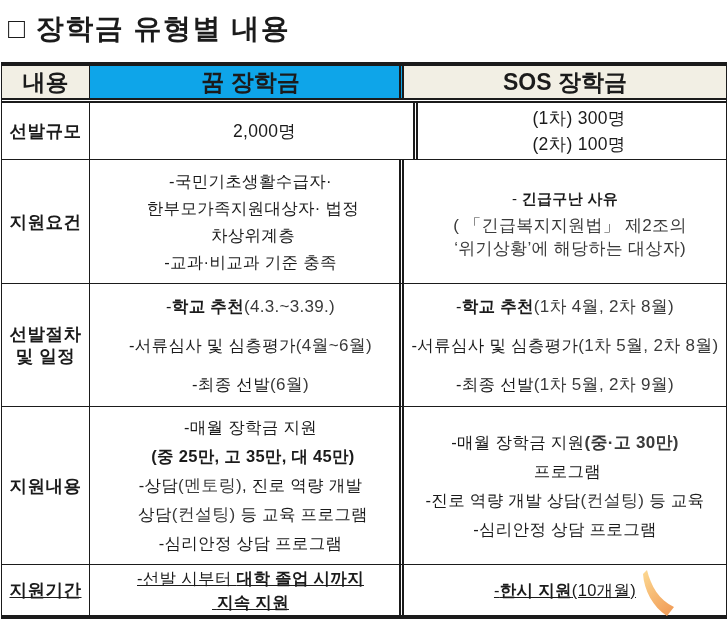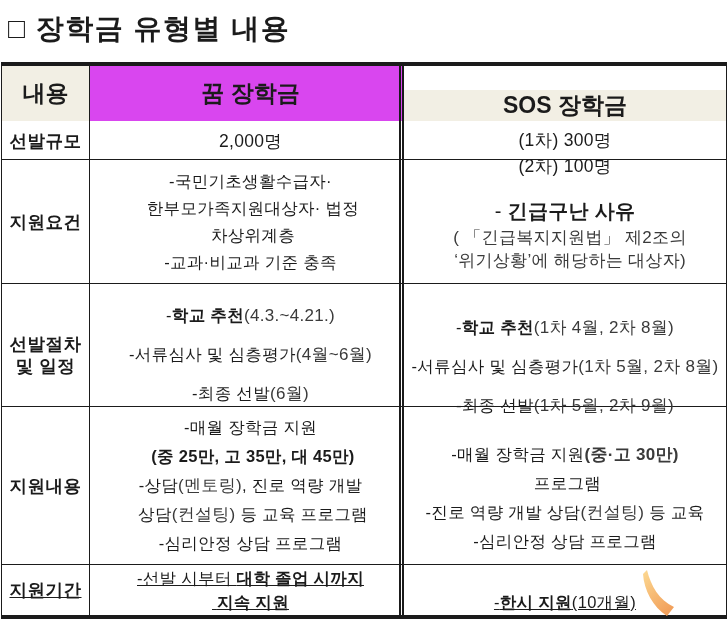--- a/index.html
+++ b/index.html
@@ -15,53 +15,53 @@
   .tbl{
     position:absolute;left:1px;top:62px;width:724px;
     border-top:4px solid #1b1b1b;
     border-bottom:4px solid #1b1b1b;
     border-left:1px solid #1b1b1b;
     border-right:1px solid #1b1b1b;
   }
   .row{display:grid;grid-template-columns:88px 314px 1fr;border-bottom:1px solid #1b1b1b;}
   .row:last-child{border-bottom:none;text-decoration:underline;}
   .hrow{height:32px;border-bottom:5px double #1b1b1b;}
-  .r0{height:56px;}
+  .r0{height:56px;gap:14px;}
   .r1{height:123px;}
   .r2{height:122px;}
   .r3{height:157px;}
   .r4{height:50px;}
   .cell{display:flex;flex-direction:column;justify-content:center;box-sizing:border-box;}
   .c1{border-right:1.5px solid #1b1b1b;}
   .c2{border-right:5px double #1b1b1b;padding-left:12px;}
-  .c3{margin-top:24px;}
+  .c3{}
   .th{font-weight:700;font-size:23px;text-align:center;justify-content:center;}
   .lab{font-weight:700;font-size:17.5px;text-align:center;padding-left:0;line-height:22px;letter-spacing:0.5px;}
   .line{white-space:pre-wrap;font-size:16.5px;letter-spacing:0.3px;text-align:center;}
   .b{font-weight:700;}
   .sm{font-size:17px;color:#3a3a3a;}
   .center .line{text-align:center;}
   .r0 .line{font-size:17.5px;line-height:26px;}
   .r1 .c2 .line{line-height:27px;}
   .r1 .c3 .line{line-height:23px;}
-  .r1 .c3 .line:first-child{line-height:30px;font-size:20px;}
+  .r1 .c3 .line:first-child{line-height:30px;font-size:15px;}
   .r2 .line{line-height:38px;}
   .r3 .line{line-height:29px;}
   .r4 .line{line-height:24px;}
   .swoosh{position:absolute;left:643px;top:570px;width:34px;height:46px;}
 </style>
 </head>
 <body>
 
 <div class="title">□ 장학금 유형별 내용</div>
 
 <div class="tbl">
   <div class="row hrow">
     <div class="cell c1 th hbg" style="background: rgb(242, 239, 228);">내용</div>
-    <div class="cell c2 th hbg" style="background: #d946ef;">꿈 장학금</div>
+    <div class="cell c2 th hbg" style="background: #0ea5e9;">꿈 장학금</div>
     <div class="cell c3 th hbg" style="background: rgb(242, 239, 228);">SOS 장학금</div>
   </div>
 
   <div class="row r0 center">
     <div class="cell c1 lab">
         <div>선발규모</div>
       </div>
     <div class="cell c2">
         <div class="line"><span>2,000명</span></div>
       </div>
@@ -87,21 +87,21 @@
         <div class="line"><span class="sm">  ‘위기상황’에 해당하는 대상자)</span></div>
       </div>
   </div>
 
   <div class="row r2">
     <div class="cell c1 lab">
         <div>선발절차</div>
         <div>및 일정</div>
       </div>
     <div class="cell c2">
-        <div class="line"><span>-</span><span class="b">학교 추천</span><span class="sm">(4.3.~4.21.)</span></div>
+        <div class="line"><span>-</span><span class="b">학교 추천</span><span class="sm">(4.3.~3.39.)</span></div>
         <div class="line"><span>-서류심사 및 심층평가</span><span class="sm">(4월~6월)</span></div>
         <div class="line"><span>-최종 선발</span><span class="sm">(6월)</span></div>
       </div>
     <div class="cell c3">
         <div class="line"><span>-</span><span class="b">학교 추천</span><span class="sm">(1차 4월, 2차 8월)</span></div>
         <div class="line"><span>-서류심사 및 심층평가</span><span class="sm">(1차 5월, 2차 8월)</span></div>
         <div class="line"><span>-최종 선발</span><span class="sm">(1차 5월, 2차 9월)</span></div>
       </div>
   </div>
 

